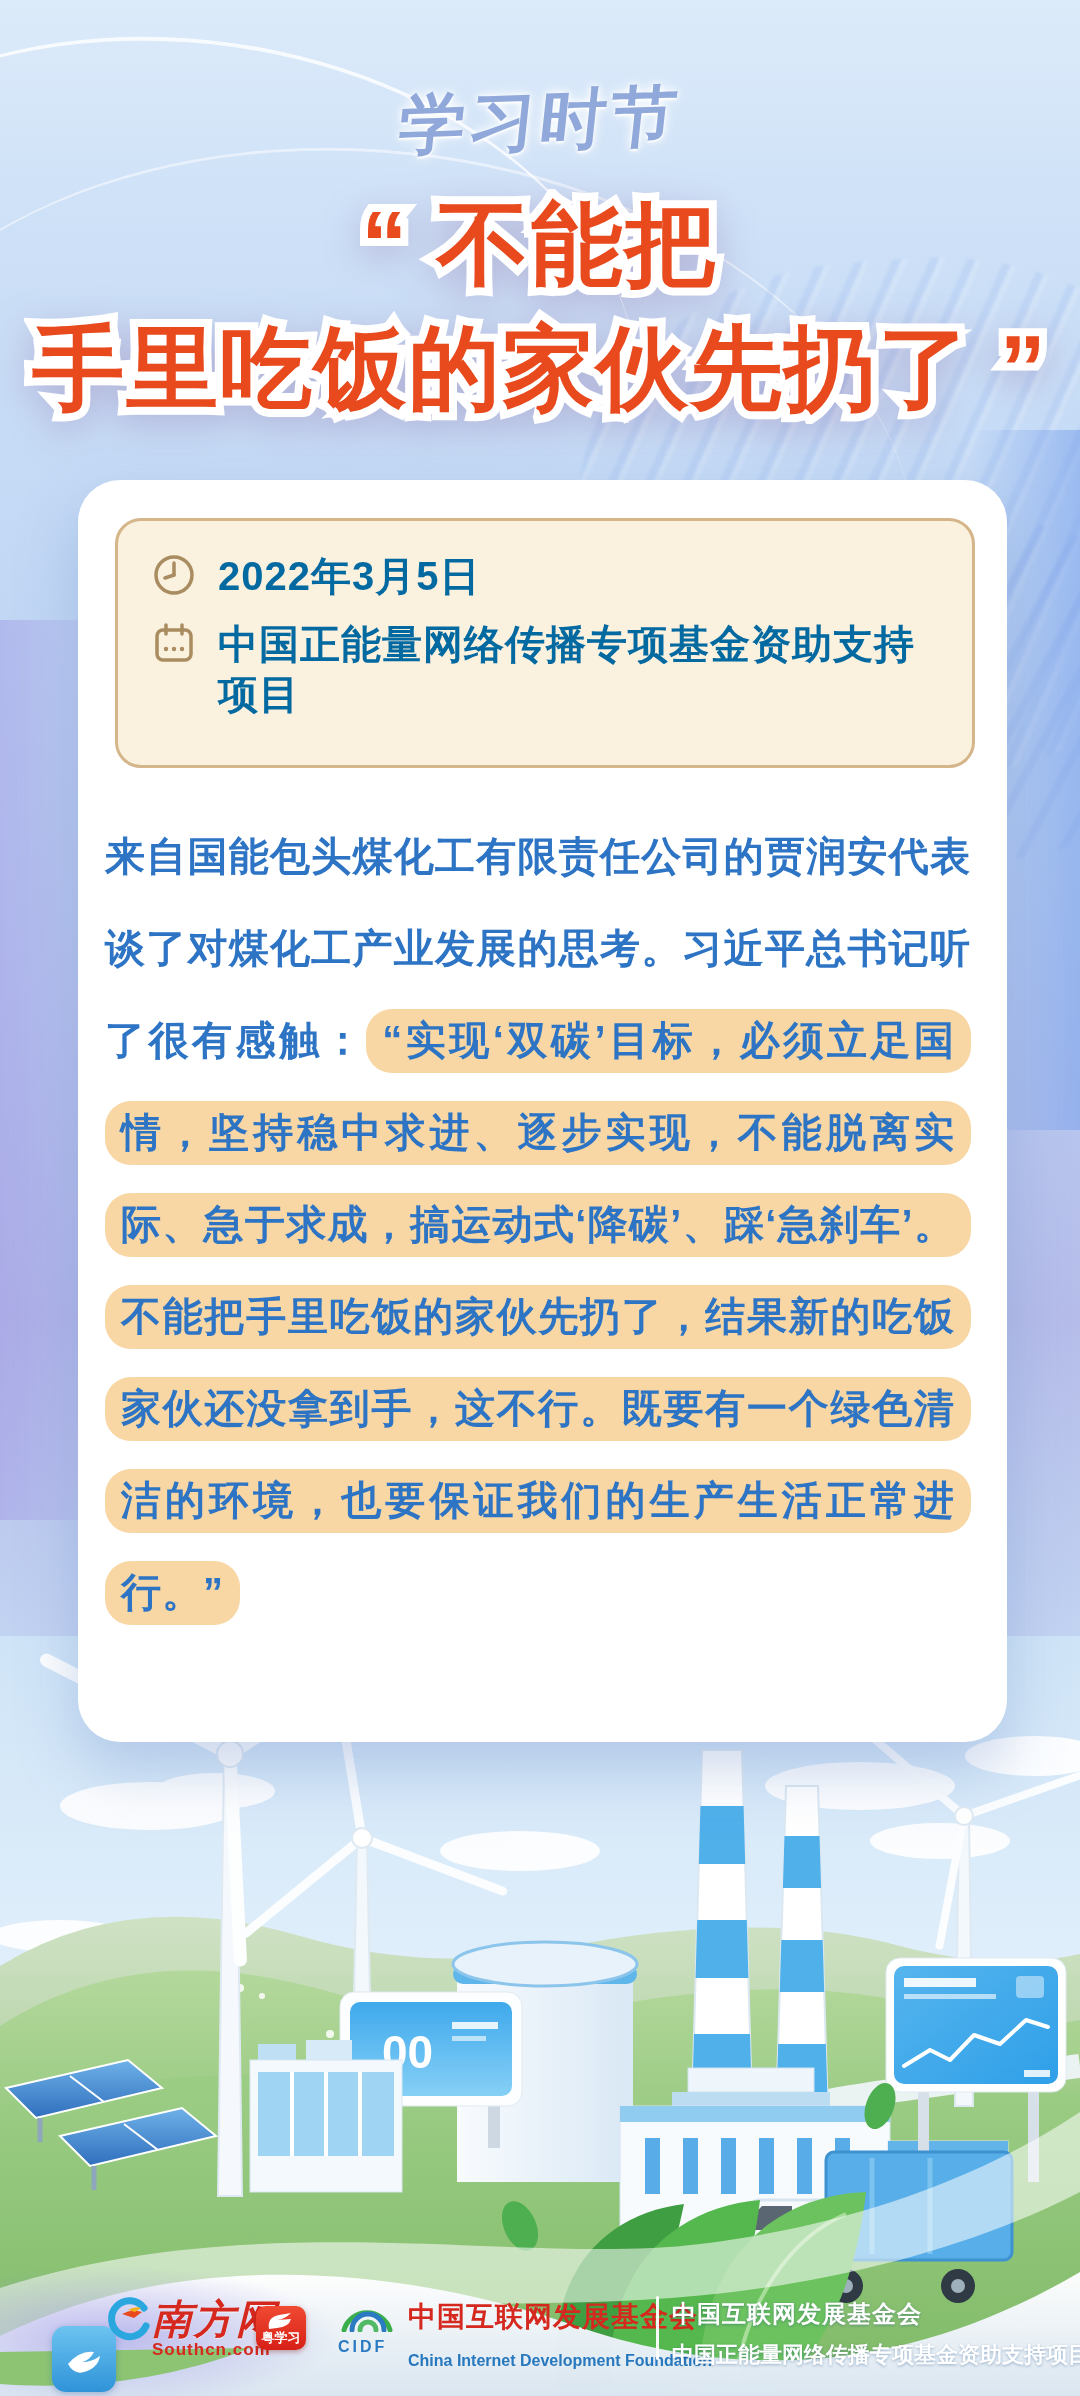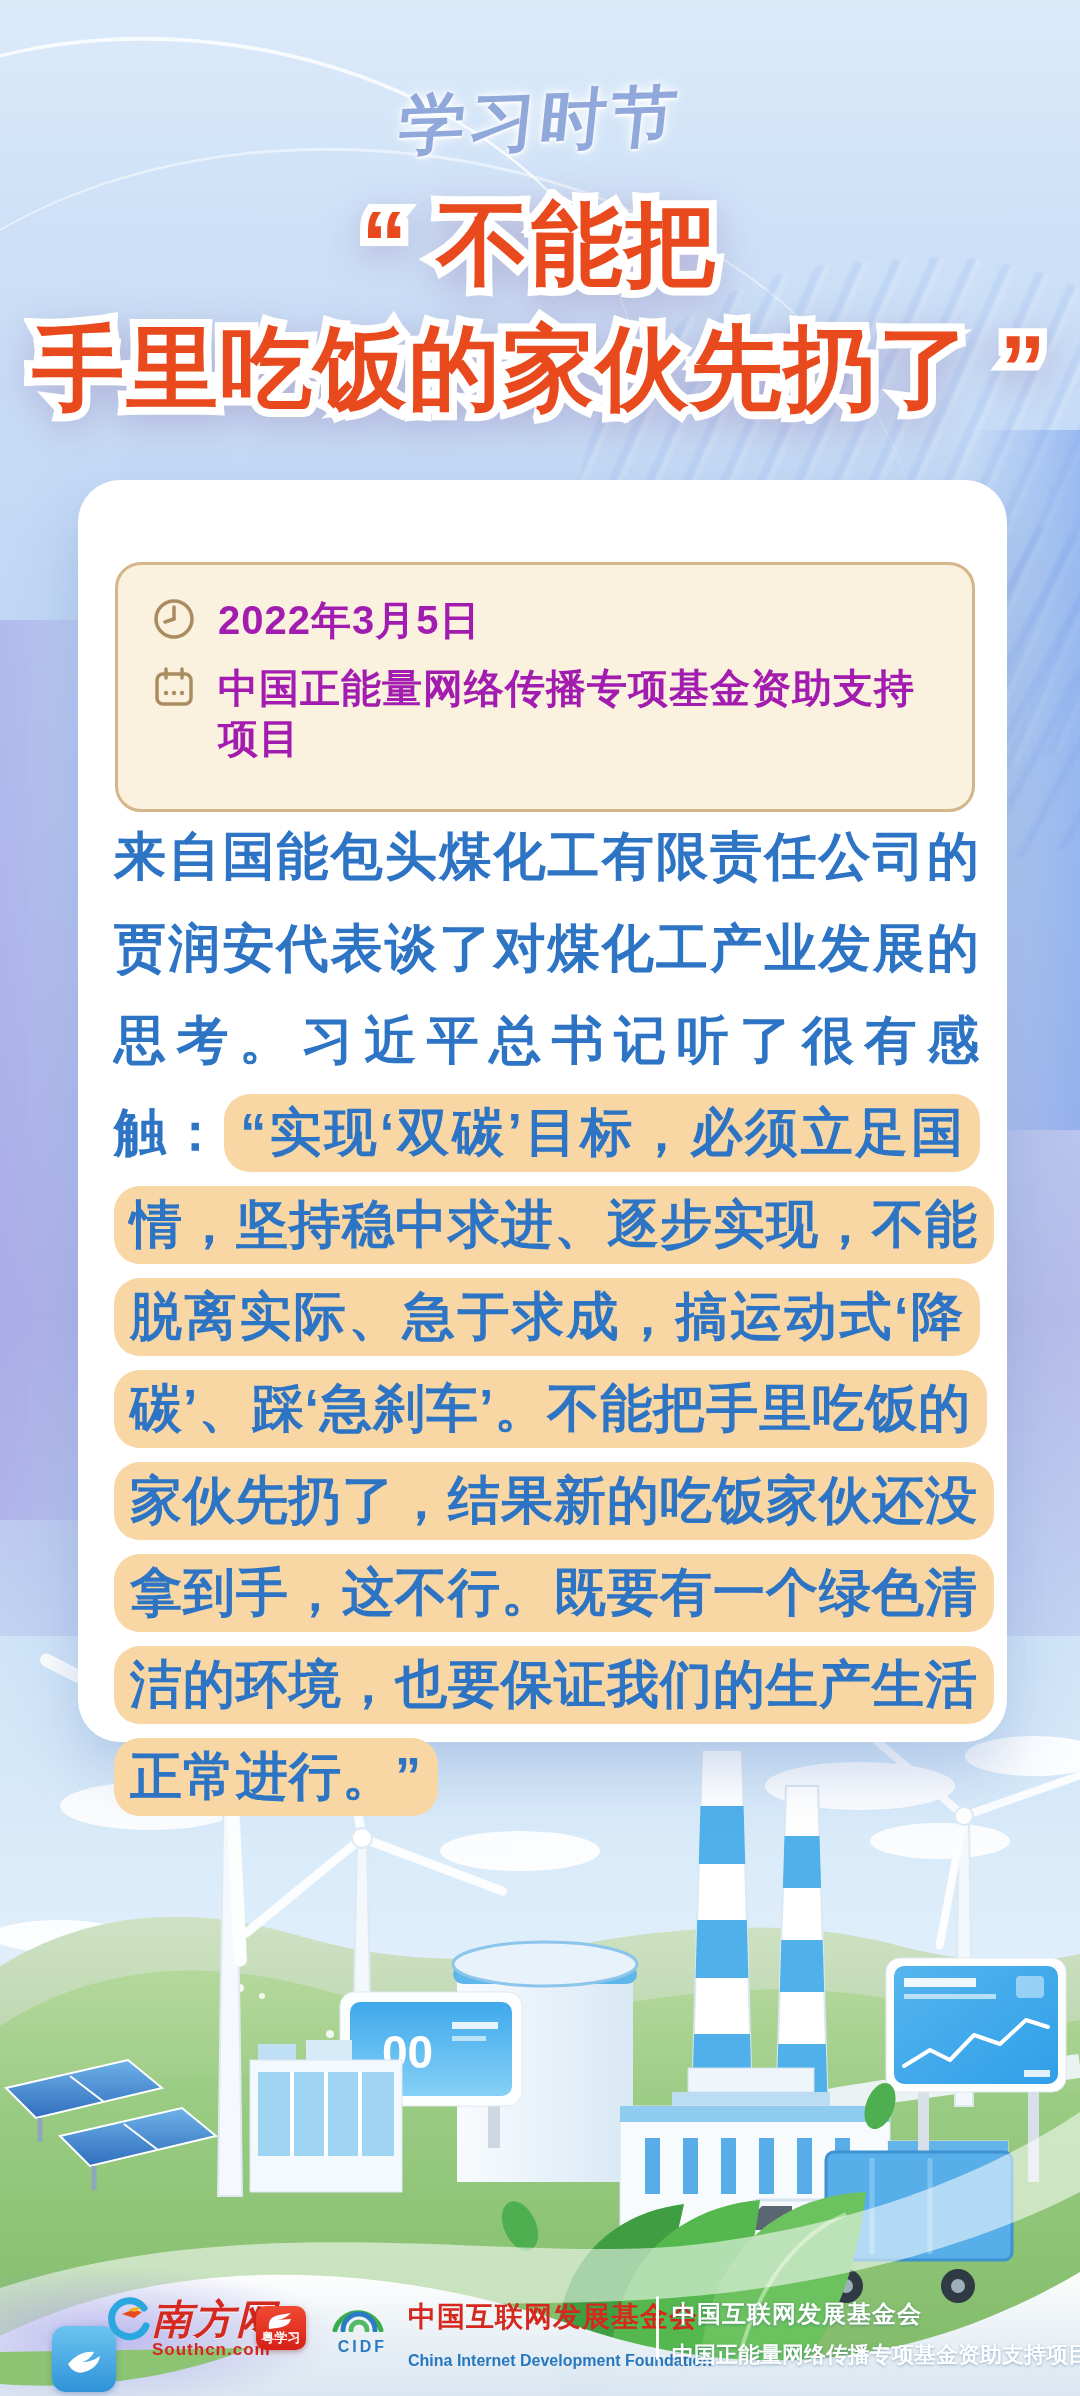--- a/index.html
+++ b/index.html
@@ -47,30 +47,30 @@
 
   
   .card{
     position:absolute; left:78px; top:480px; width:929px; height:1262px;
     background:#ffffff; border-radius:42px;
     box-shadow:0 26px 60px rgba(110,140,200,.35);
   }
   .event-box{
     position:absolute; left:37px; top:38px; width:860px; height:250px;
     background:#FBF1DF; border:3px solid #D5B58A; border-radius:26px;
-    box-sizing:border-box; padding:30px 34px; color:#a21caf;margin-top:44px;
+    box-sizing:border-box; padding:30px 34px; color:#0369a1;
   }
   .ev-row{display:flex; align-items:flex-start; margin-bottom:18px;}
   .ev-icon{flex:0 0 44px; margin-right:22px; margin-top:2px;}
   .ev-text{font-size:40px; font-weight:700; line-height:50px; letter-spacing:1px;}
   .ev-indent{margin-left:66px; margin-top:14px;}
 
   .quote-p{
-    position:absolute; left:36px; top:330px; width:866px;
-    font-size:52px; font-weight:700; color:#2E74C4;
+    position:absolute; left:27px; top:330px; width:866px;
+    font-size:40px; font-weight:700; color:#2E74C4;
     line-height:92px; letter-spacing:1px; text-align:justify;
   }
   .hl{
     background:#F8D7A4; color:#2E74C4;
     padding:9px 16px 11px; border-radius:26px;
     -webkit-box-decoration-break:clone; box-decoration-break:clone;
   }
 
   
   .footer{position:absolute; left:0; top:2282px; width:1080px; height:114px; z-index:6;}
@@ -78,21 +78,21 @@
     background:linear-gradient(180deg,#6cc3f0,#2f93d8); box-shadow:0 2px 6px rgba(30,80,140,.3);}
   .southcn{position:absolute; left:104px; top:10px;}
   .southcn .cn{position:absolute; left:48px; top:0; font-size:40px; font-weight:900; color:#D5281E;
     font-style:italic; letter-spacing:2px; white-space:nowrap; text-shadow:0 1px 0 rgba(255,255,255,.6);}
   .southcn .en{position:absolute; left:48px; top:48px; font-size:17px; font-weight:900; color:#D5281E; letter-spacing:1px; white-space:nowrap;}
   .yxx{position:absolute; left:256px; top:24px; width:50px; height:44px; border-radius:10px;
     background:linear-gradient(180deg,#F04A32,#D71F17); box-shadow:0 2px 5px rgba(120,20,10,.35);}
   .yxx .glyph{position:absolute; left:9px; top:5px; width:32px; height:26px;}
   .yxx .label{position:absolute; left:0; bottom:3px; width:50px; text-align:center;
     font-size:13px; font-weight:900; color:#fff; letter-spacing:0;}
-  .cidf{position:absolute; left:327px; top:14px; width:60px; text-align:right;}
+  .cidf{position:absolute; left:338px; top:14px; width:60px; text-align:left;}
   .cidf .abbr{font-size:16px; font-weight:900; color:#2B7BC2; letter-spacing:3px; margin-top:2px;}
   .cidf-names{position:absolute; left:408px; top:16px; white-space:nowrap;}
   .cidf-names .cn{font-size:28px; font-weight:900; color:#D5281E; letter-spacing:1px;}
   .cidf-names .en{font-size:16px; font-weight:700; color:#2878BE; margin-top:16px; letter-spacing:0;}
   .divider{position:absolute; left:656px; top:14px; width:3px; height:64px; background:rgba(255,255,255,.95); border-radius:2px;}
   .support{position:absolute; left:672px; top:16px; color:#ffffff; text-shadow:0 1px 3px rgba(10,60,120,.35); white-space:nowrap;}
   .support .l1{font-size:24px; font-weight:900; letter-spacing:1px;}
   .support .l2{font-size:22px; font-weight:900; margin-top:10px; letter-spacing:0;}
 
   .illus{position:absolute; left:0; top:1636px; width:1080px; height:760px;}

